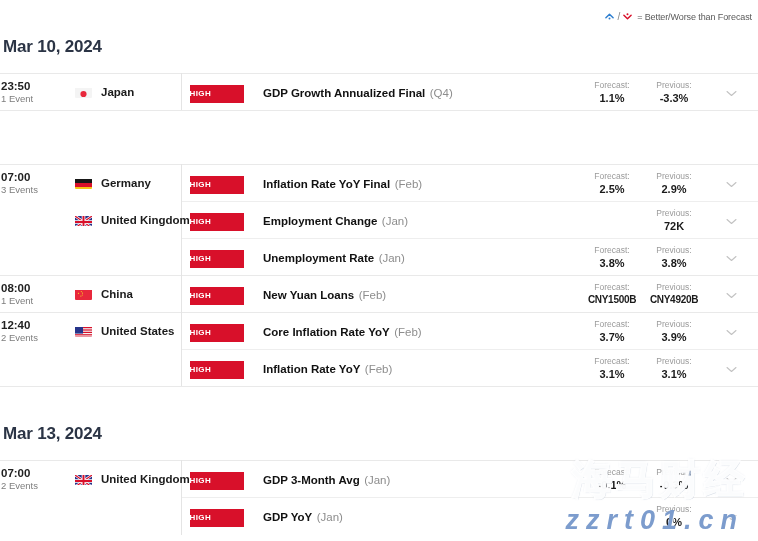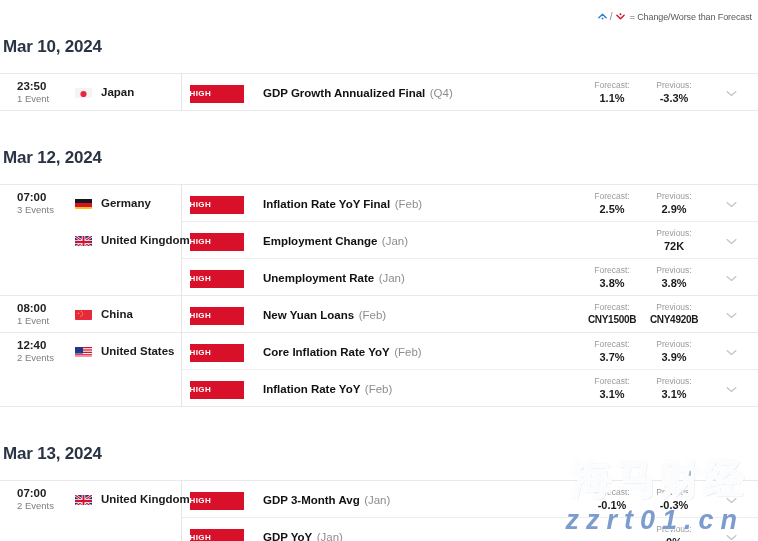--- a/index.html
+++ b/index.html
@@ -33,21 +33,21 @@
   .rows tr.sub > td.c-country { border-top: none; }
   .rows tr.sub > td.c-imp,
   .rows tr.sub > td.c-title,
   .rows tr.sub > td.c-fc,
   .rows tr.sub > td.c-pv,
   .rows tr.sub > td.c-exp { border-top: 1px solid #eeeeee; }
   .rows tr.last > td { border-bottom: 1px solid #e9e9e9; }
 
   td { vertical-align: middle; height: 37px; padding: 0; }
 
-  .c-time   { width: 62px;  padding-left: 17px; }
+  .c-time   { width: 62px;  padding-left: 1px; }
   .c-country{ width: 119px; border-right: 1px solid #e4e4e4; }
   .c-imp    { width: 82px;  padding-left: 8px; }
   .c-title  { width: 318px; }
   .c-fc     { width: 62px;  text-align: center; }
   .c-pv     { width: 62px;  text-align: center; }
   .c-exp    { width: 53px;  text-align: center; }
 
   .time-val { font-size: 11.5px; font-weight: bold; color: #222; line-height: 14px; }
   .time-cnt { font-size: 9.5px; color: #7d7d7d; line-height: 12px; }
 
@@ -105,21 +105,21 @@
         <circle cx="5" cy="7.2" r="1.1" fill="#2f7fd0"></circle>
       </svg>
     </span>
     <span class="slash">/</span>
     <span class="chev">
       <svg width="9" height="9" viewBox="0 0 10 10">
         <path d="M1 3.6 L5 7.6 L9 3.6" fill="none" stroke="#d8102a" stroke-width="1.6" stroke-linecap="round" stroke-linejoin="round"></path>
         <circle cx="5" cy="2.6" r="1.1" fill="#d8102a"></circle>
       </svg>
     </span>
-    <span class="lg-text">= Change/Worse than Forecast</span>
+    <span class="lg-text">= Better/Worse than Forecast</span>
   </div>
 
   <div class="spacer-lg"></div>
   <div class="date-head">Mar 10, 2024</div>
   <div class="spacer-sm"></div>
 
   <table class="rows">
     <tbody>
         <tr class="grp-start last">
       <td class="c-time">
@@ -157,21 +157,20 @@
           <svg width="11" height="7" viewBox="0 0 11 7">
                 <path d="M1 1.5 L5.5 5.5 L10 1.5" fill="none" stroke="#c2c2c2" stroke-width="1.1" stroke-linecap="round" stroke-linejoin="round"></path>
               </svg>
         </span>
       </td>
     </tr>
   </tbody>
     </table>
 
   <div class="spacer-lg"></div>
-  <div class="date-head">Mar 12, 2024</div>
   <div class="spacer-sm"></div>
 
   <table class="rows">
 
     <tbody>
         <tr class="grp-start">
       <td class="c-time">
         <div class="time-val">07:00</div>
         <div class="time-cnt">3 Events</div>
       </td>

